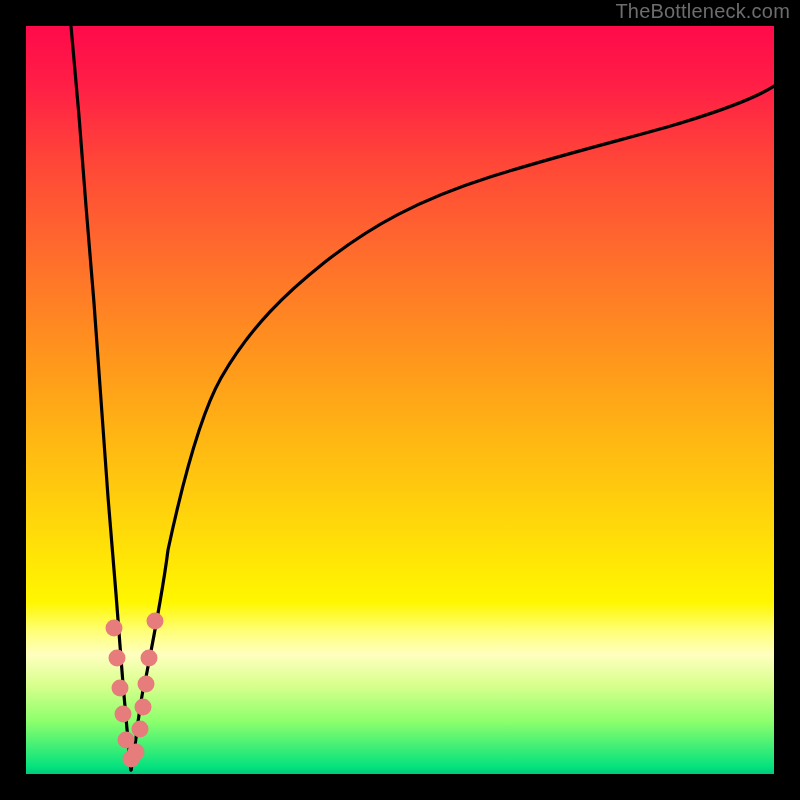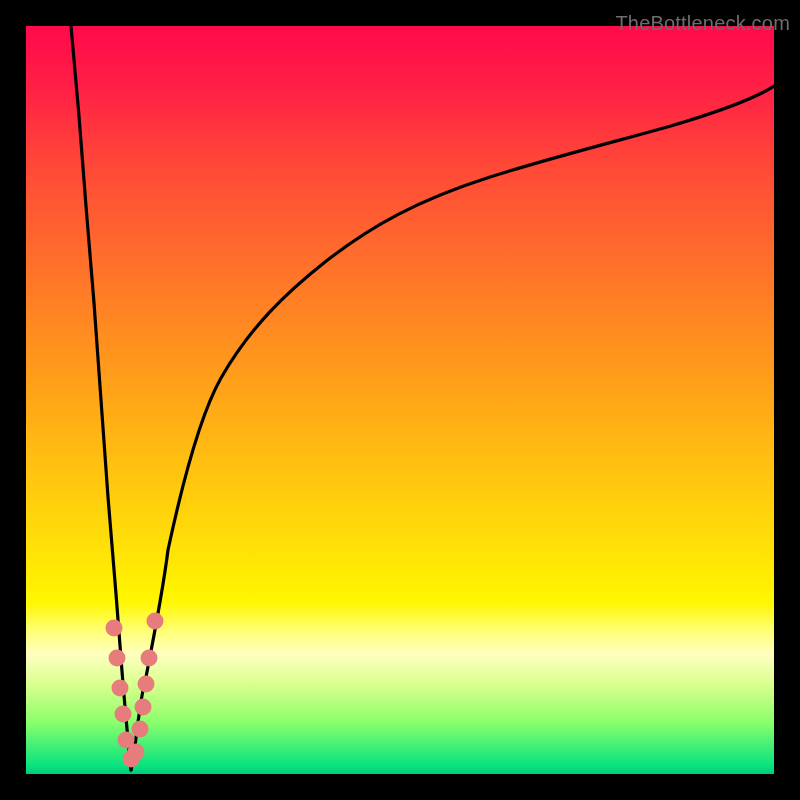--- a/index.html
+++ b/index.html
@@ -19,21 +19,21 @@
       #ffff7a 81%,
       #ffffc0 84%,
       #daff8e 88%,
       #8cff6c 93%,
       #05e27e 99%,
       #00c97a 100%);
   }
   svg.curve{position:absolute;left:26px;top:26px;width:748px;height:748px;}
   .attrib{
     position:absolute;
-    top:12px;right:10px;
+    top:0;right:10px;
     font-family:Arial,Helvetica,sans-serif;
     font-size:20px;
     color:#6d6d6d;
     font-weight:500;
     letter-spacing:0.2px;
   }
   .marker{fill:#e77c7c;}
 </style>
 </head>
 <body>

